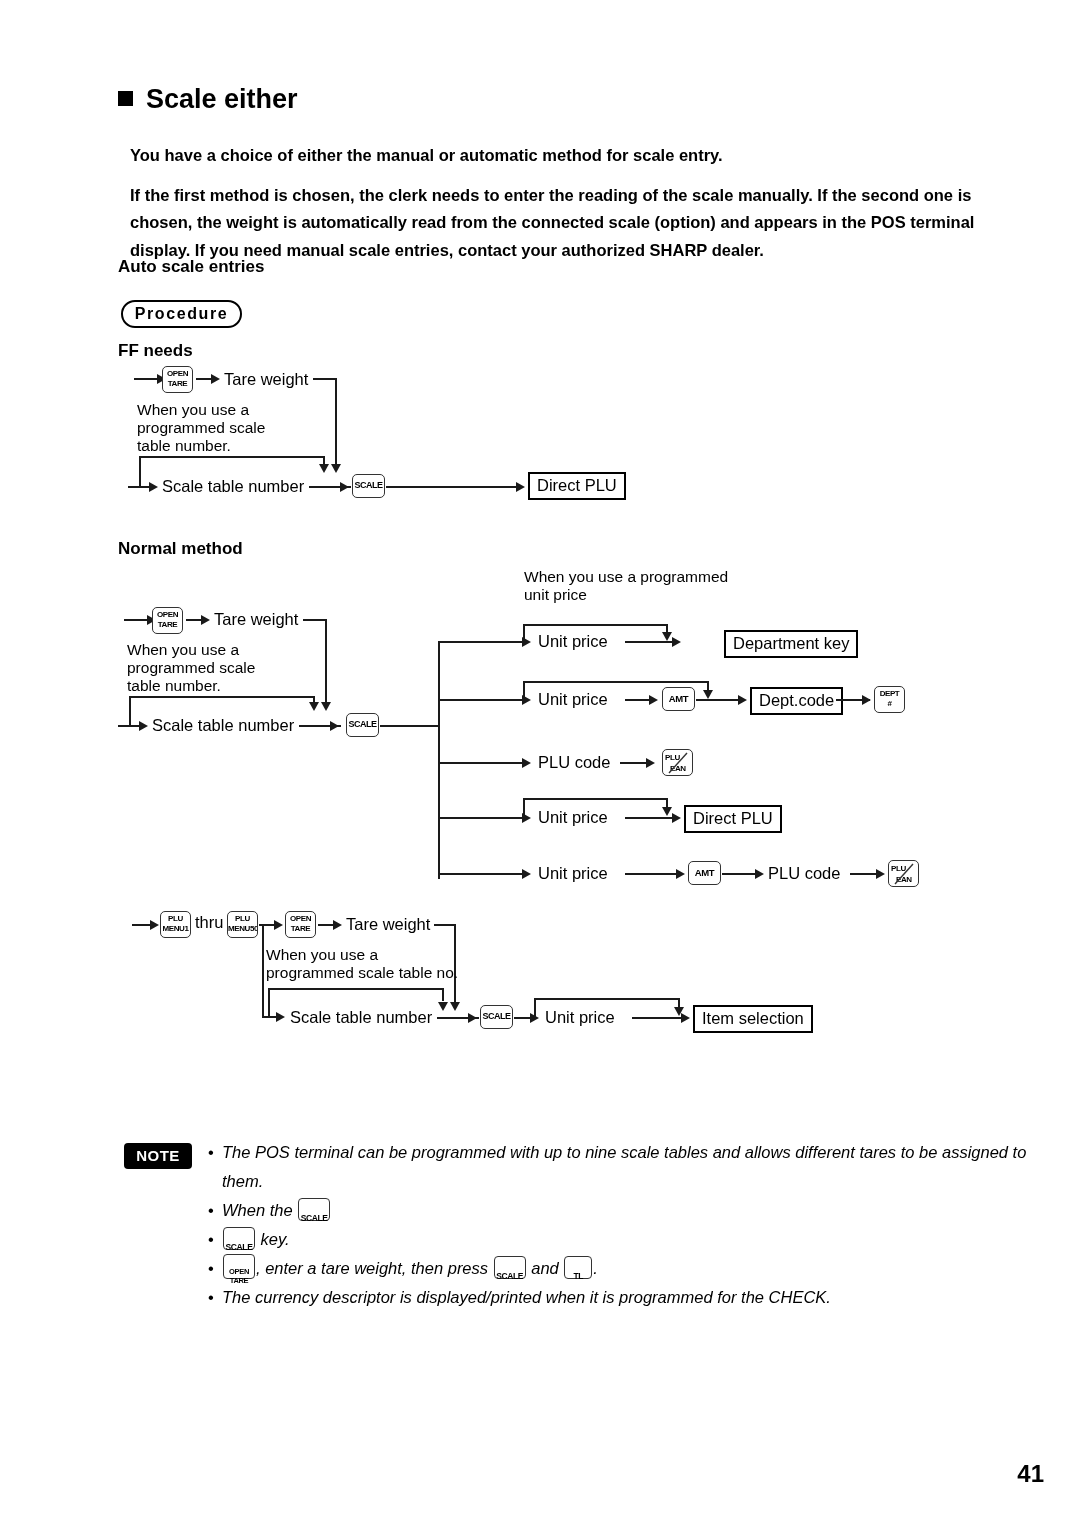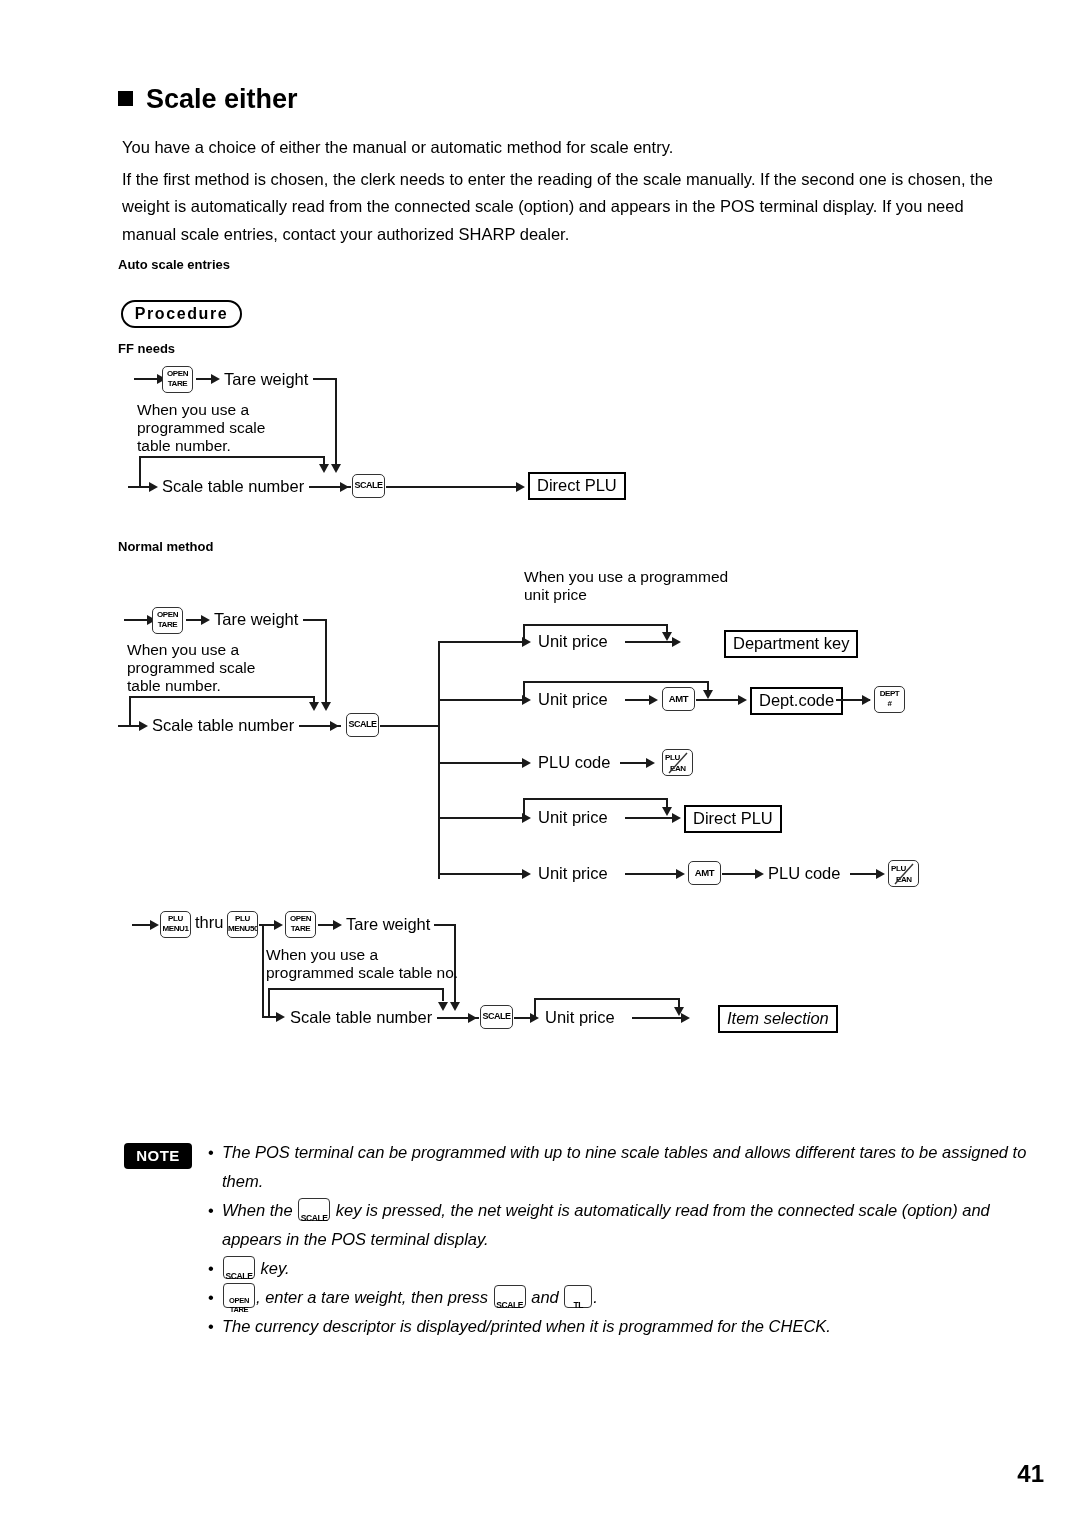--- a/index.html
+++ b/index.html
@@ -51,25 +51,25 @@
     vertical-align: 2px;
   }
 
   #intro {
     position: absolute;
     left: 118px; top: 130px;
     width: 908px;
     font-size: 16.5px;
     line-height: 27.5px;
   }
-  #intro p { margin: 4px; }
+  #intro p { margin: 12px; font-weight: bold; }
 
   .sub-head {
     position: absolute;
-    font-size: 13px;
+    font-size: 17px;
     font-weight: bold;
   }
 
   #procedure-badge {
     position: absolute;
     left: 121px; top: 300px;
     width: 121px; height: 28px;
     border: 2.5px solid #000;
     border-radius: 16px;
     box-sizing: border-box;
@@ -465,36 +465,36 @@
 <div class="arr-r" style="left:530px; top:1013px;"></div>
 <div class="dlabel" style="left:545px; top:1008px;">Unit price</div>
 
 <div class="line-h" style="left:534px; top:998px; width:146px;"></div>
 <div class="line-v" style="left:534px; top:998px; height:19px;"></div>
 <div class="line-v" style="left:678px; top:998px; height:13px;"></div>
 <div class="arr-d" style="left:674px; top:1007px;"></div>
 
 <div class="line-h" style="left:632px; top:1017px; width:54px;"></div>
 <div class="arr-r" style="left:681px; top:1013px;"></div>
-<div class="dbox" style="left:718px; top:1005px;font-style:italic;">Item selection</div>
+<div class="dbox" style="left:693px; top:1005px;">Item selection</div>
 
 <div id="spec-list">
 </div>
 
 <div id="note-badge">NOTE</div>
 <div id="note-body">
 
   <div class="nitem">
     <span class="bul">•</span>
     <span>The POS terminal can be programmed with up to nine scale tables and allows different tares to be assigned to them.</span>
   </div>
 
   <div class="nitem">
     <span class="bul">•</span>
-    <span>When the </span><span class="ikey"><span class="kk">SCALE</span></span><span> key is pressed, the net weight is automatically read from the connected scale (option) and appears in the POS terminal display.</span>
+    <span>When the </span><span class="ikey"><span class="kk">SCALE</span></span>
   </div>
 
   <div class="nitem">
     <span class="bul">•</span>
     <span class="ikey"><span class="kk">SCALE</span></span><span> key.</span>
   </div>
 
   <div class="nitem">
     <span class="bul">•</span>
     <span class="ikey tall"><span class="kk1">OPEN</span><span class="kk2">TARE</span></span><span>, enter a tare weight, then press </span><span class="ikey"><span class="kk">SCALE</span></span><span> and </span><span class="ikey" style="width:26px;"><span class="kk">TL</span></span><span>.</span>

